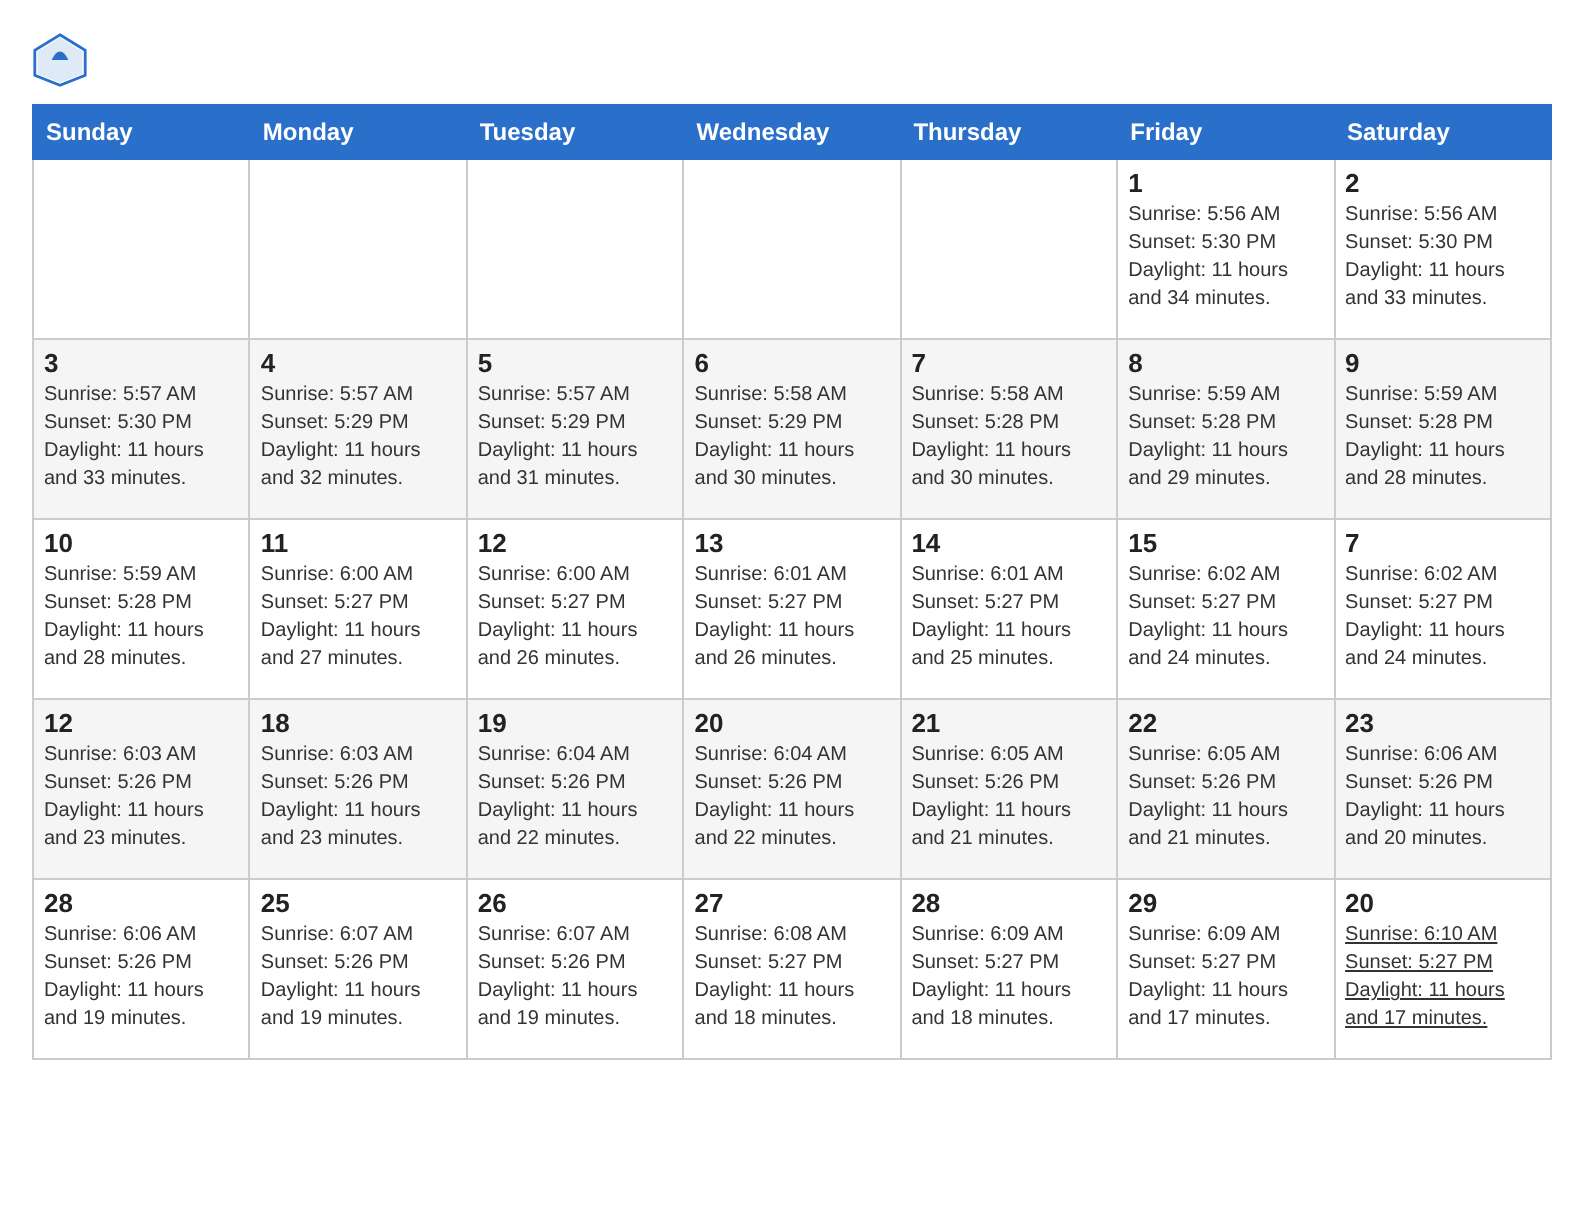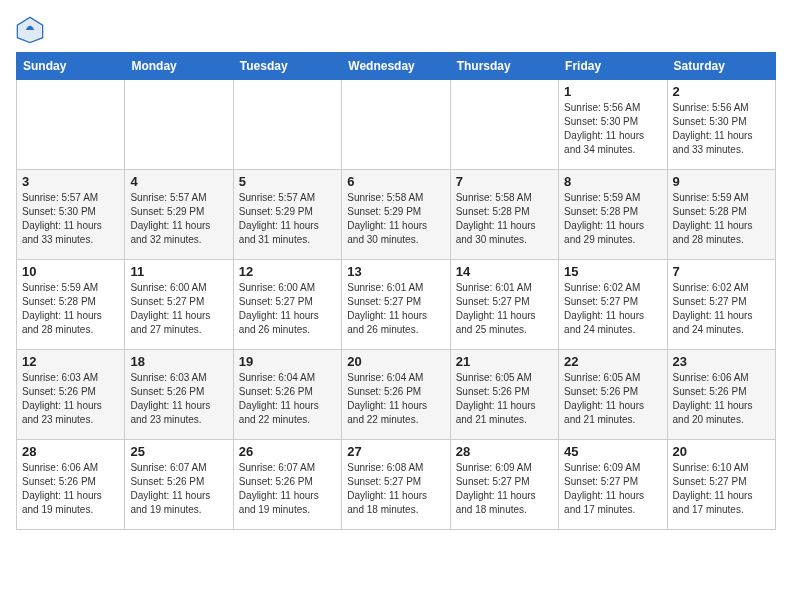--- a/index.html
+++ b/index.html
@@ -304,26 +304,26 @@
 Sunset: 5:27 PM
 Daylight: 11 hours and 18 minutes.</div>
         </td>
         <td>
           <span class="day-number">28</span>
           <div class="day-info" style="white-space: pre-line;">Sunrise: 6:09 AM
 Sunset: 5:27 PM
 Daylight: 11 hours and 18 minutes.</div>
         </td>
         <td>
-          <span class="day-number">45</span>
+          <span class="day-number">29</span>
           <div class="day-info" style="white-space: pre-line;">Sunrise: 6:09 AM
 Sunset: 5:27 PM
 Daylight: 11 hours and 17 minutes.</div>
         </td>
         <td>
           <span class="day-number">20</span>
-          <div class="day-info" style="white-space: pre-line;">Sunrise: 6:10 AM
+          <div class="day-info" style="white-space: pre-line; text-decoration: underline;">Sunrise: 6:10 AM
 Sunset: 5:27 PM
 Daylight: 11 hours and 17 minutes.</div>
         </td>
       </tr>
     </tbody>
 </table>
 
 </body></html>

